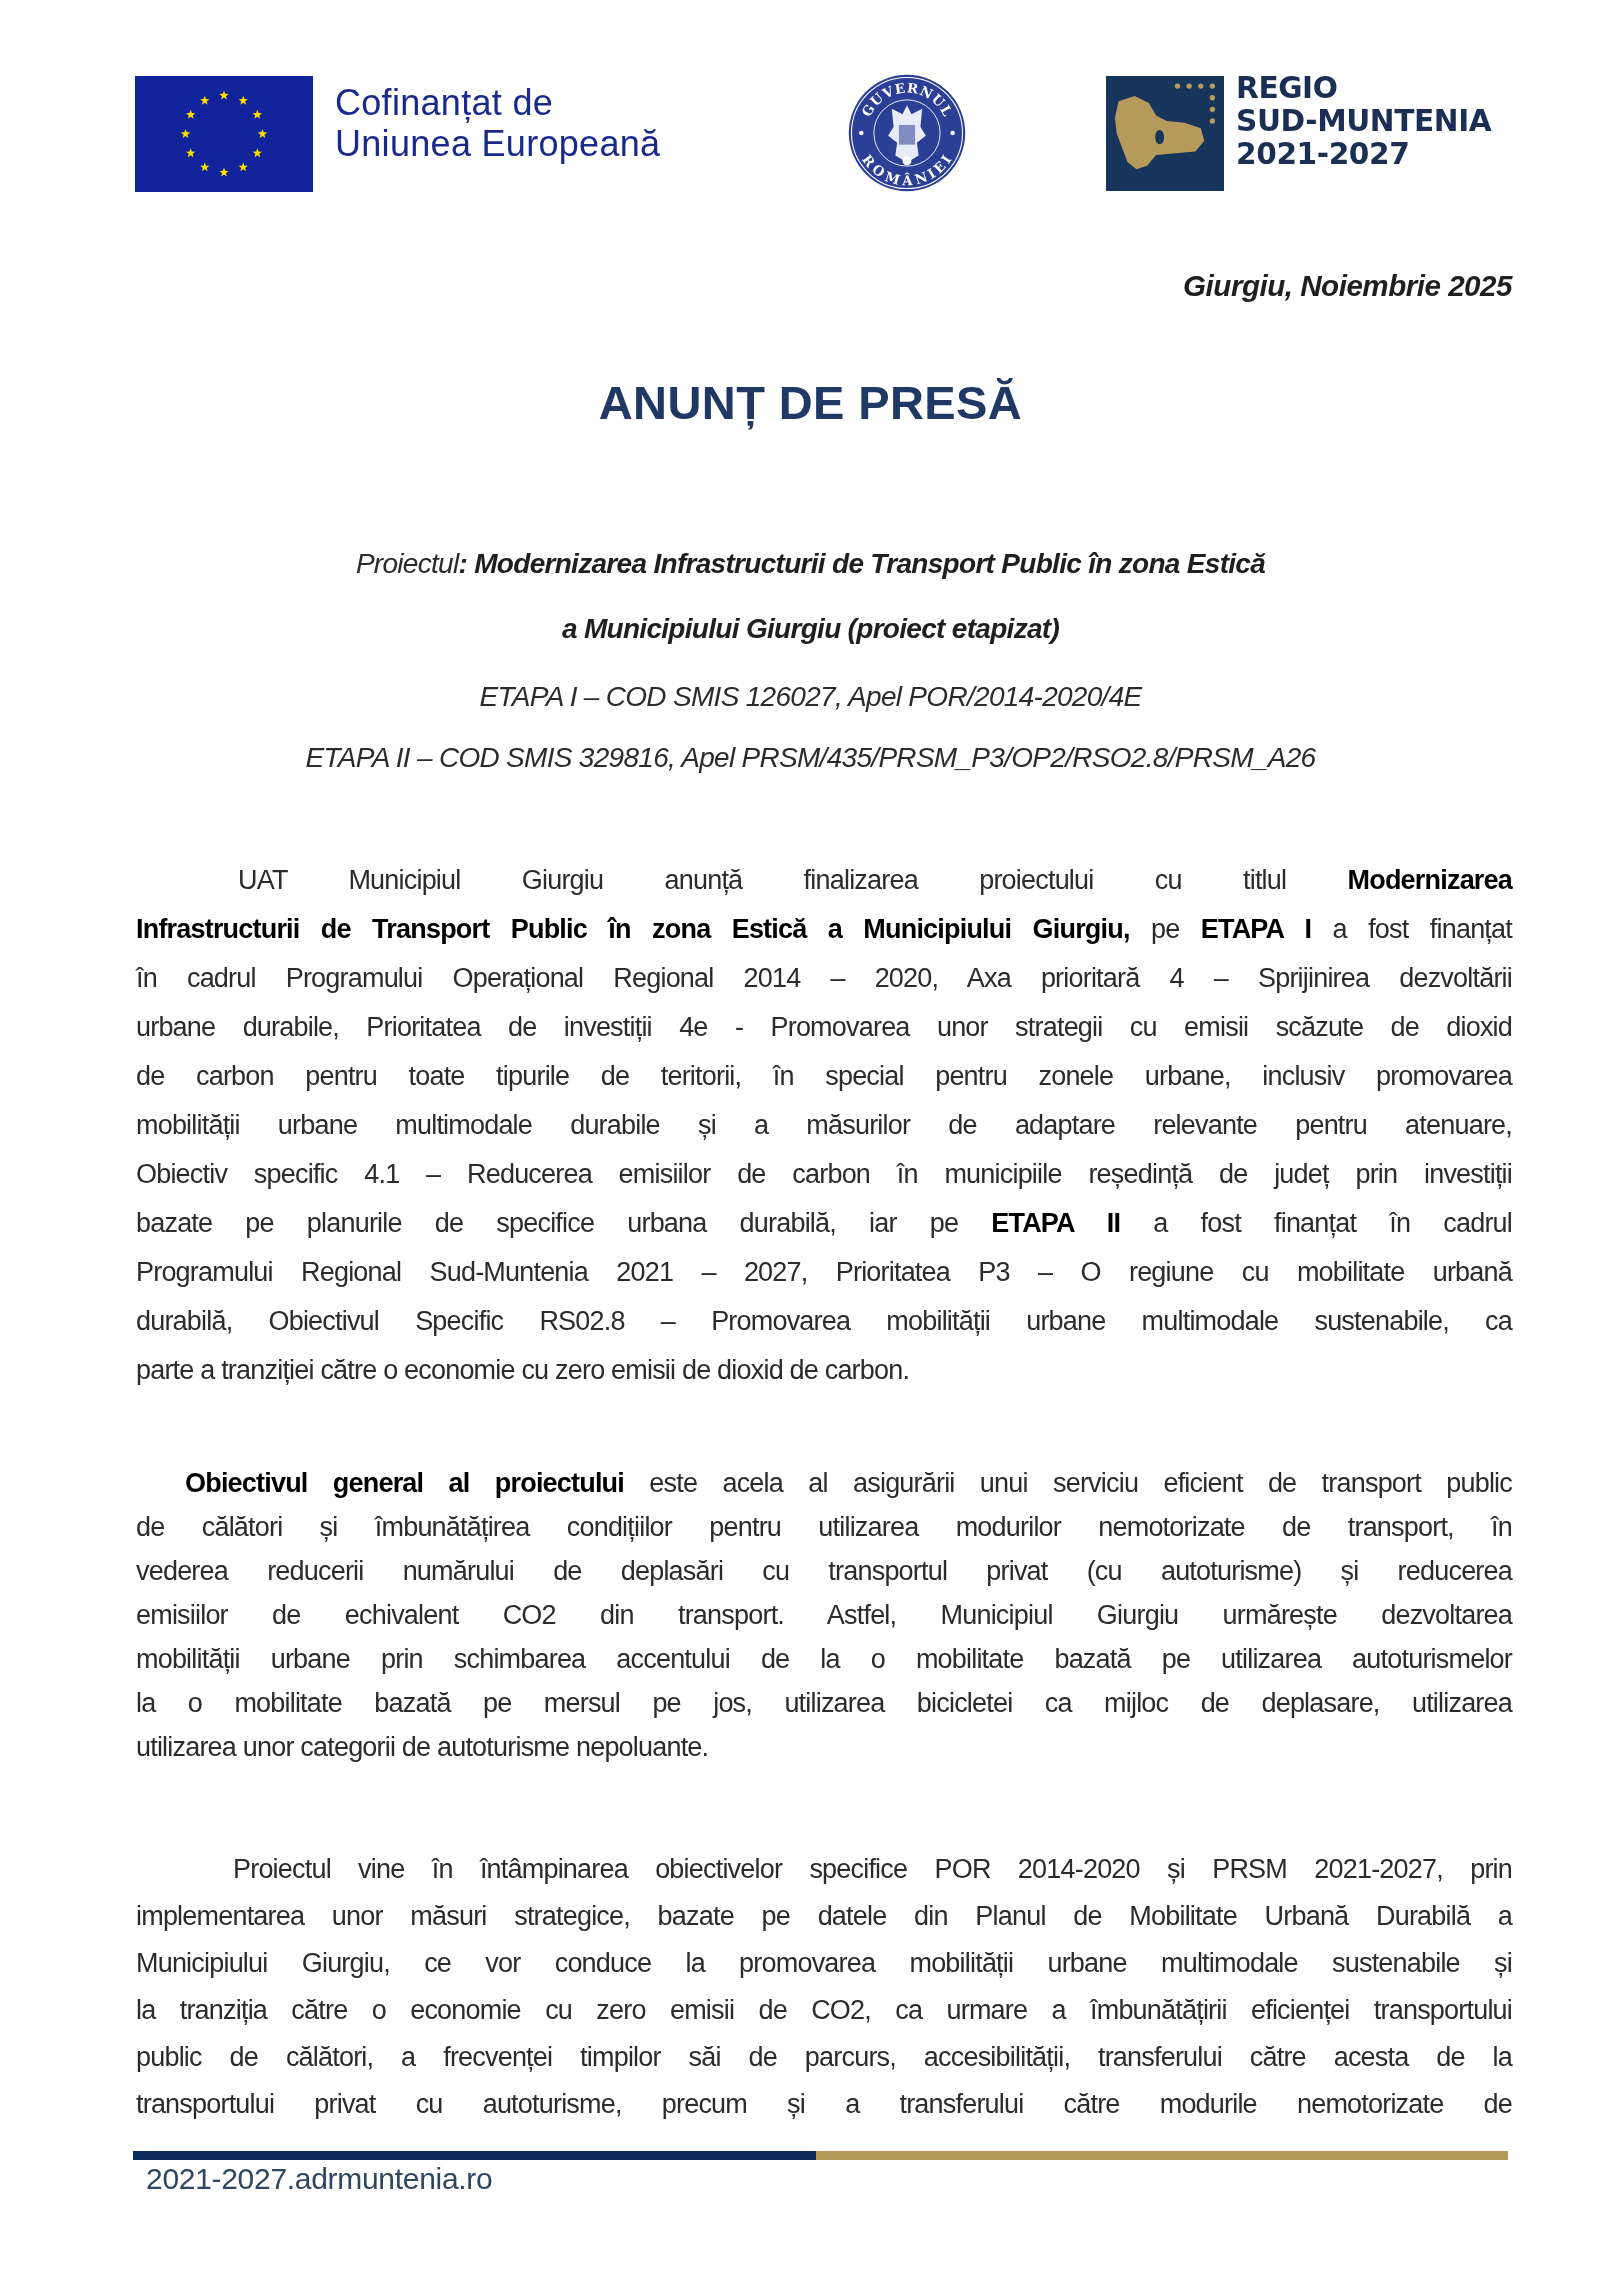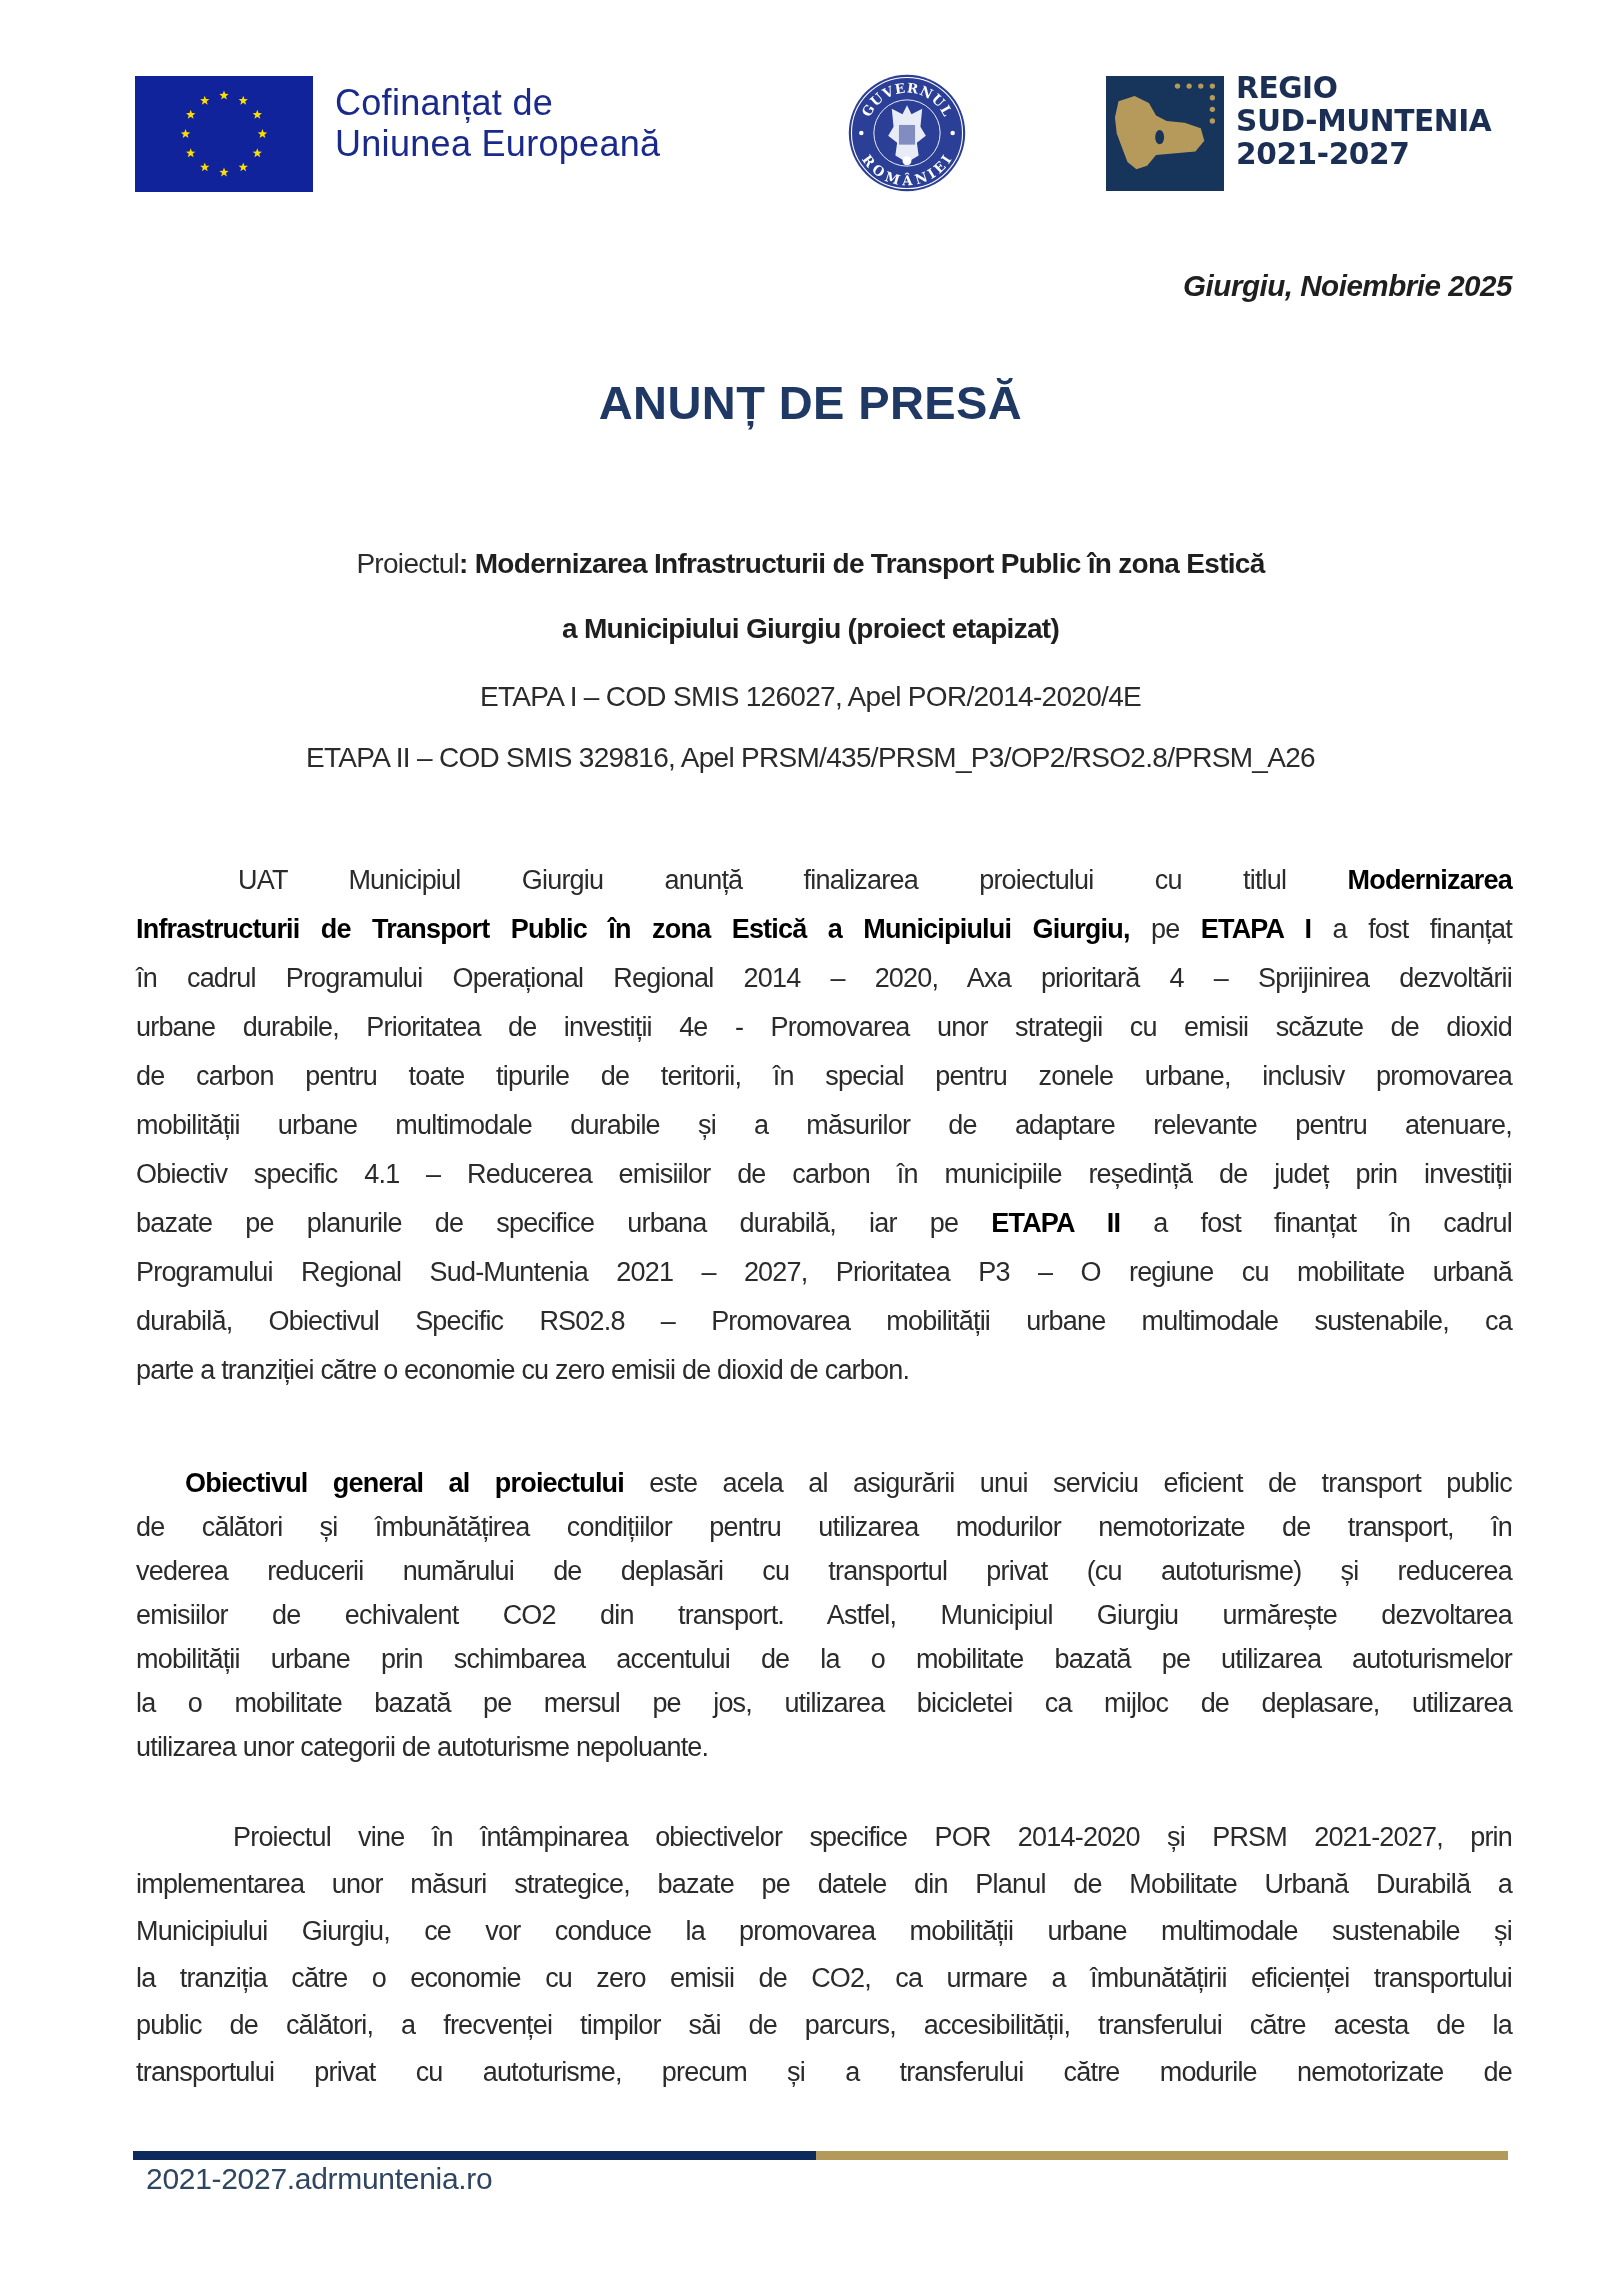--- a/index.html
+++ b/index.html
@@ -19,33 +19,33 @@
   .regio-text { left: 1236px; top: 72px; color: #1b2f54; font-size: 29.6px; line-height: 33px; font-weight: 700;
                 font-family: "DejaVu Sans", sans-serif; letter-spacing: -0.4px; }
   .regio-text div { white-space: nowrap; }
 
   .date { right: 109px; top: 269px; font-size: 29.6px; font-weight: 700; font-style: italic; color: #1f1f1f;
           letter-spacing: -0.5px; }
   .title { left: 0; width: 1621px; top: 375px; text-align: center; font-size: 47px; font-weight: 700;
            color: #1f3864; letter-spacing: 0.4px; }
 
   .subtitle { left: 0; width: 1621px; text-align: center; font-size: 28px; color: #2b2b2b;
-              letter-spacing: -0.7px; white-space: nowrap; }
+              letter-spacing: -0.7px; white-space: nowrap; font-style: italic; }
   .subtitle b { font-weight: 700; color: #1f1f1f; }
 
   .para { left: 136px; width: 1376px; font-size: 27px; color: #2b2b2b; letter-spacing: -0.8px; }
   .para .ln { display: block; text-align: justify; text-align-last: justify; white-space: nowrap; overflow: visible; }
   .para .ln.last { text-align-last: left; }
   .para b { color: #000000; font-weight: 700; }
   .p1 .ln { height: 49px; line-height: 49px; }
   .p2 .ln { height: 44px; line-height: 44px; }
   .p3 .ln { height: 47px; line-height: 47px; }
   .ln.ind1 { padding-left: 102px; }
   .ln.ind2 { padding-left: 49px; }
-  .ln.ind3 { padding-left: 97px; }
+  .ln.ind3 { padding-left: 97px; margin-top: 32px; }
 
   .footer-bar-left { left: 133px; top: 2151px; width: 683px; height: 9px; background: #0d2a5c; }
   .footer-bar-right { left: 816px; top: 2151px; width: 692px; height: 9px; background: #b39a5a; }
   .footer-url { left: 146px; top: 2162px; font-size: 30px; color: #2f4660; letter-spacing: -0.3px; }
 </style>
 </head>
 <body>
 
 <div class="abs eu-flag">
   <svg viewBox="0 0 199 129">

